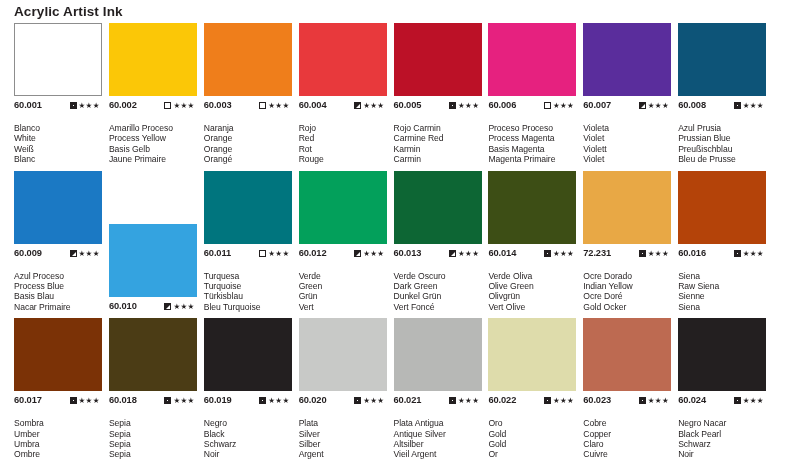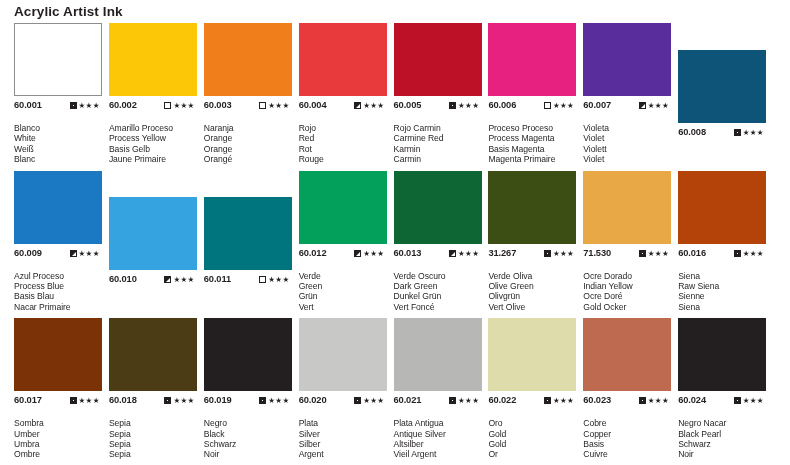--- a/index.html
+++ b/index.html
@@ -32,21 +32,21 @@
     line-height: 16px;
   }
 
   .grid {
     padding: 3px 8px 0 14px;
   }
 
   .row {
     display: flex;
     flex-direction: row;
-    align-items: center;
+    align-items: flex-end;
     margin-bottom: 0;
   }
 
   .cell {
     width: 96px;
     margin-right: 0;
     box-sizing: border-box;
     padding-right: 3px;
   }
 
@@ -277,20 +277,26 @@
 
       <div class="cell">
         <div class="swatch" style="background-color: rgb(13, 84, 120);"></div>
         <div class="meta">
           <span class="code">60.008</span>
           <span class="marks">
             <span class="opacity-box opaque"></span>
             <span class="stars">★★★</span>
           </span>
         </div>
+        <div class="names">
+          <div class="name-line">Azul Prusia</div>
+          <div class="name-line">Prussian Blue</div>
+          <div class="name-line">Preußischblau</div>
+          <div class="name-line">Bleu de Prusse</div>
+        </div>
       </div>
 
     </div>
 
     <div class="row-spacer"></div>
 
     <div class="row">
 
       <div class="cell">
         <div class="swatch" style="background-color: rgb(27, 121, 196);"></div>
@@ -322,20 +328,26 @@
 
       <div class="cell">
         <div class="swatch" style="background-color: rgb(0, 117, 126);"></div>
         <div class="meta">
           <span class="code">60.011</span>
           <span class="marks">
             <span class="opacity-box transparent"></span>
             <span class="stars">★★★</span>
           </span>
         </div>
+        <div class="names">
+          <div class="name-line">Turquesa</div>
+          <div class="name-line">Turquoise</div>
+          <div class="name-line">Türkisblau</div>
+          <div class="name-line">Bleu Turquoise</div>
+        </div>
       </div>
 
       <div class="cell">
         <div class="swatch" style="background-color: rgb(3, 160, 91);"></div>
         <div class="meta">
           <span class="code">60.012</span>
           <span class="marks">
             <span class="opacity-box semi"></span>
             <span class="stars">★★★</span>
           </span>
@@ -361,38 +373,38 @@
           <div class="name-line">Verde Oscuro</div>
           <div class="name-line">Dark Green</div>
           <div class="name-line">Dunkel Grün</div>
           <div class="name-line">Vert Foncé</div>
         </div>
       </div>
 
       <div class="cell">
         <div class="swatch" style="background-color: rgb(61, 78, 21);"></div>
         <div class="meta">
-          <span class="code">31.267</span>
+          <span class="code">60.014</span>
           <span class="marks">
             <span class="opacity-box opaque"></span>
             <span class="stars">★★★</span>
           </span>
         </div>
         <div class="names">
           <div class="name-line">Verde Oliva</div>
           <div class="name-line">Olive Green</div>
           <div class="name-line">Olivgrün</div>
           <div class="name-line">Vert Olive</div>
         </div>
       </div>
 
       <div class="cell">
         <div class="swatch" style="background-color: rgb(232, 168, 69);"></div>
         <div class="meta">
-          <span class="code">71.530</span>
+          <span class="code">72.231</span>
           <span class="marks">
             <span class="opacity-box opaque"></span>
             <span class="stars">★★★</span>
           </span>
         </div>
         <div class="names">
           <div class="name-line">Ocre Dorado</div>
           <div class="name-line">Indian Yellow</div>
           <div class="name-line">Ocre Doré</div>
           <div class="name-line">Gold Ocker</div>
@@ -529,21 +541,21 @@
         <div class="meta">
           <span class="code">60.023</span>
           <span class="marks">
             <span class="opacity-box opaque"></span>
             <span class="stars">★★★</span>
           </span>
         </div>
         <div class="names">
           <div class="name-line">Cobre</div>
           <div class="name-line">Copper</div>
-          <div class="name-line">Basis</div>
+          <div class="name-line">Claro</div>
           <div class="name-line">Cuivre</div>
         </div>
       </div>
 
       <div class="cell">
         <div class="swatch" style="background-color: rgb(35, 31, 32);"></div>
         <div class="meta">
           <span class="code">60.024</span>
           <span class="marks">
             <span class="opacity-box opaque"></span>

